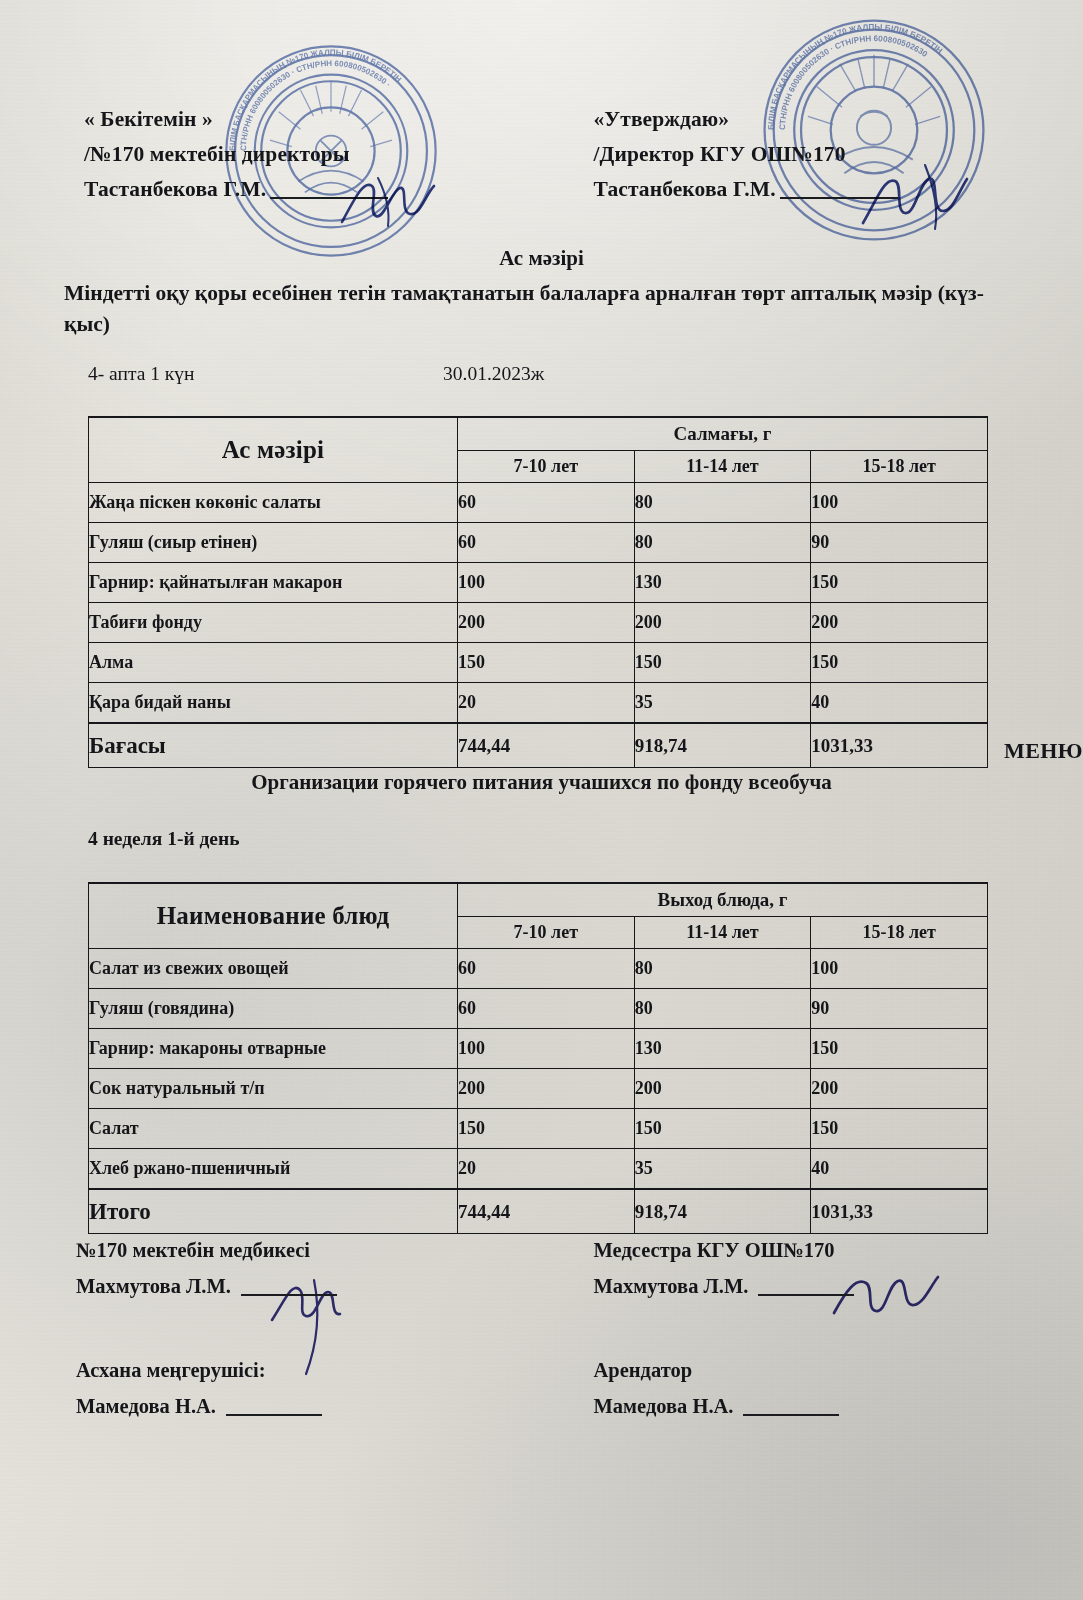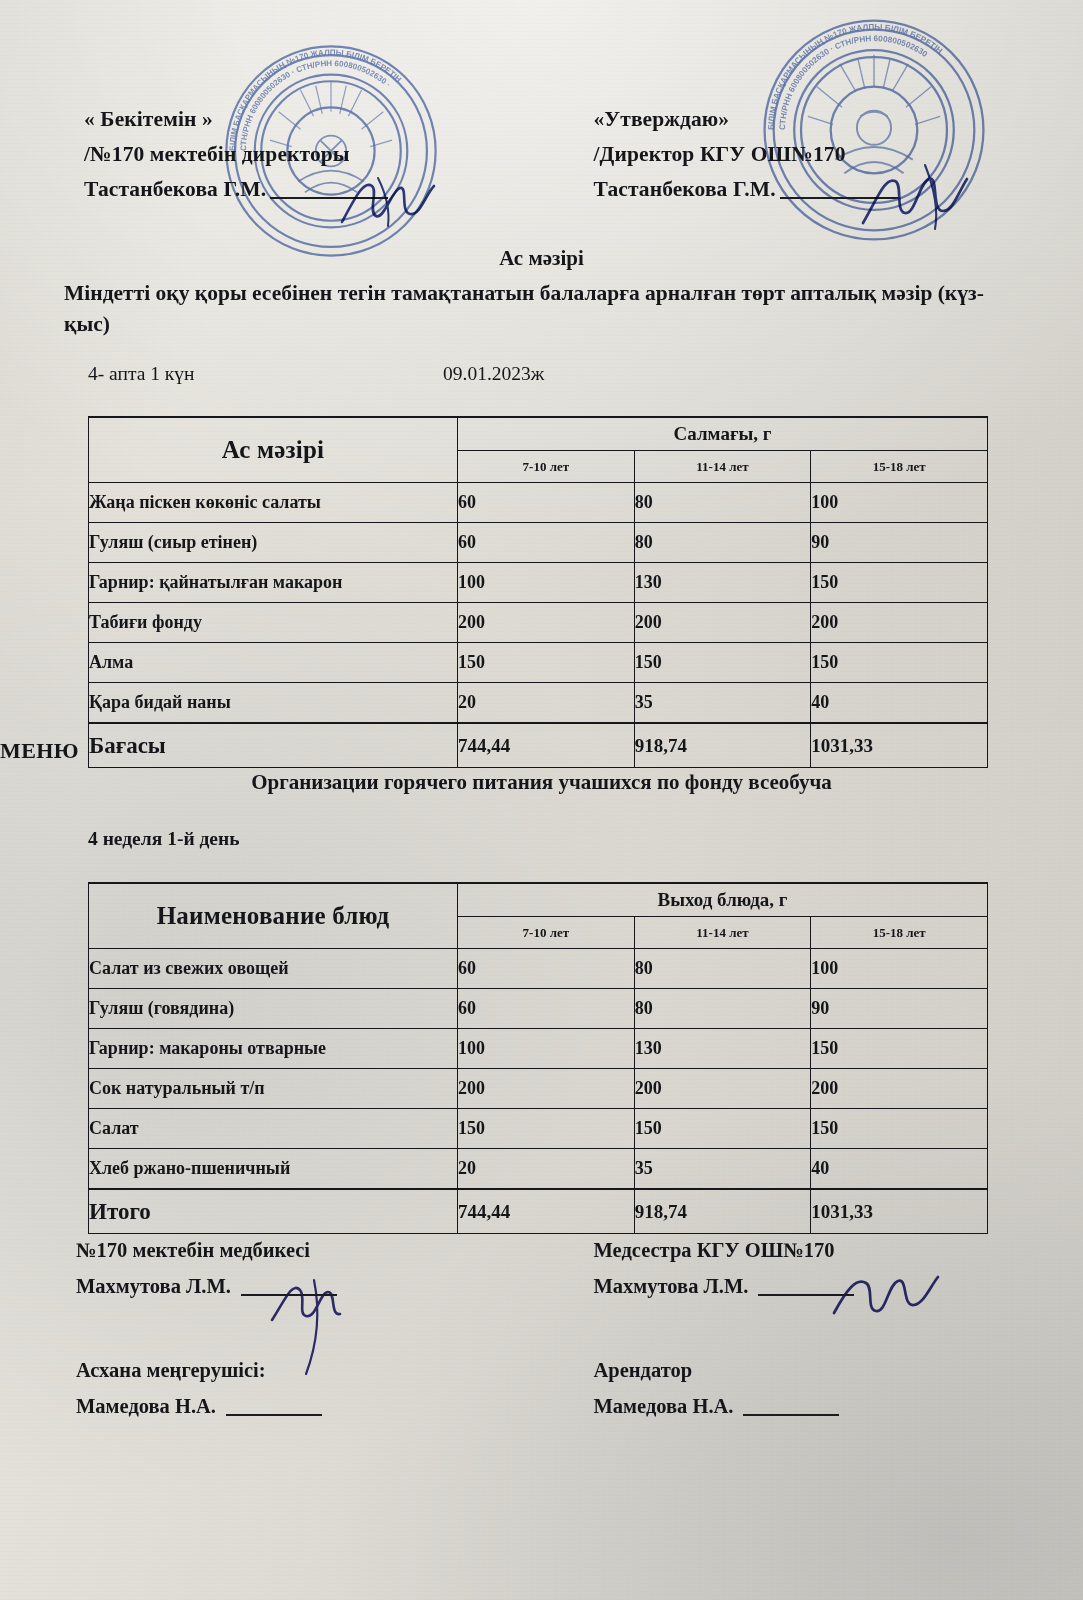--- a/index.html
+++ b/index.html
@@ -128,21 +128,21 @@
     font-size: 25px;
     letter-spacing: .2px;
   }
   .hd-group {
     text-align: center;
     font-size: 19px;
     height: 32px;
   }
   .hd-age {
     text-align: center;
-    font-size: 13px;
+    font-size: 18px;
     height: 31px;
   }
   td.dish {
     height: 39px;
     font-size: 18px;
     padding-left: 7px;
     text-align: left;
     white-space: nowrap;
   }
   td.val {
@@ -155,21 +155,21 @@
   }
   tr.total td.val { font-size: 19px; }
   tr.total td { border-top-width: 2.6px; }
   table.menu tr.hdr-top td { border-top-width: 2.8px; }
 
   
   .title-ru {
     position: absolute;
     top: 738px;
     left: 0; right: 0;
-    text-align: left;
+    text-align: right;
     font-weight: 700;
     font-size: 22px;
     letter-spacing: .4px;
   }
   .subtitle-ru {
     position: absolute;
     top: 770px;
     left: 0; right: 0;
     text-align: center;
     font-weight: 700;
@@ -333,21 +333,21 @@
   </svg>
   <svg class="ink s4" viewBox="0 0 120 80">
     <path d="M8 58 C20 36 30 22 40 28 C48 33 40 54 50 56 C60 58 62 30 72 26 C82 22 76 52 88 50 C98 48 104 32 112 22" fill="none" stroke="#33317d" stroke-width="2.7" stroke-linecap="round"></path>
   </svg>
 
   <div class="title-kk">Ас  мәзірі</div>
   <div class="subtitle-kk">Міндетті оқу қоры есебінен  тегін тамақтанатын балаларға арналған төрт  апталық мәзір (күз-қыс)</div>
 
   <div class="dateline">
     <span class="wk">4- апта  1 күн</span>
-    <span>09.01.2023ж</span>
+    <span>30.01.2023ж</span>
   </div>
 
   <table class="menu" style="left:88px; top:416px; width:900px;">
     <tbody>
       <tr class="hdr-top">
         <td class="c-name hd-name" rowspan="2">Ас  мәзірі</td>
         <td class="hd-group" colspan="3">Салмағы, г</td>
       </tr>
       <tr>
         <td class="c-age hd-age">7-10 лет</td>

